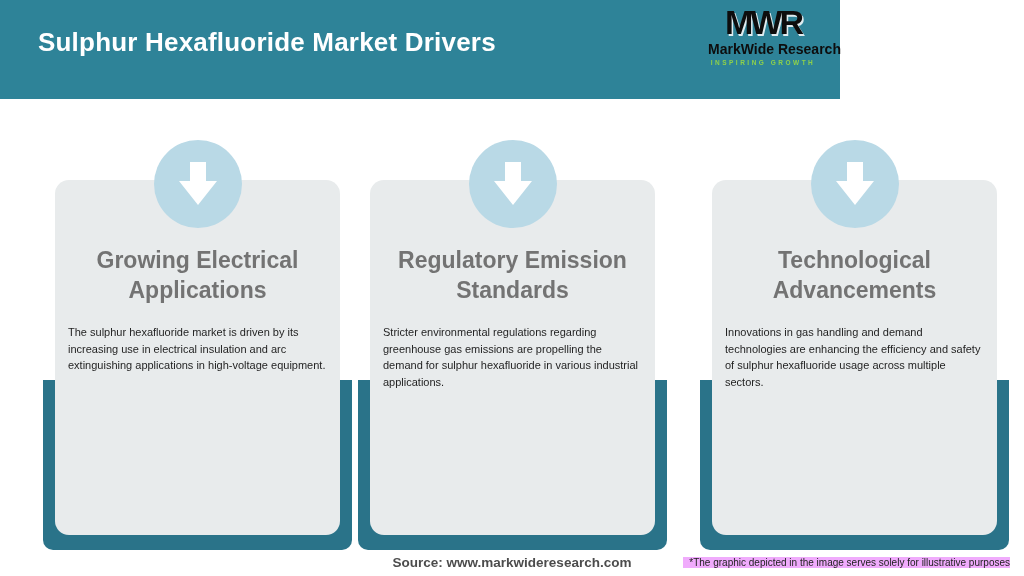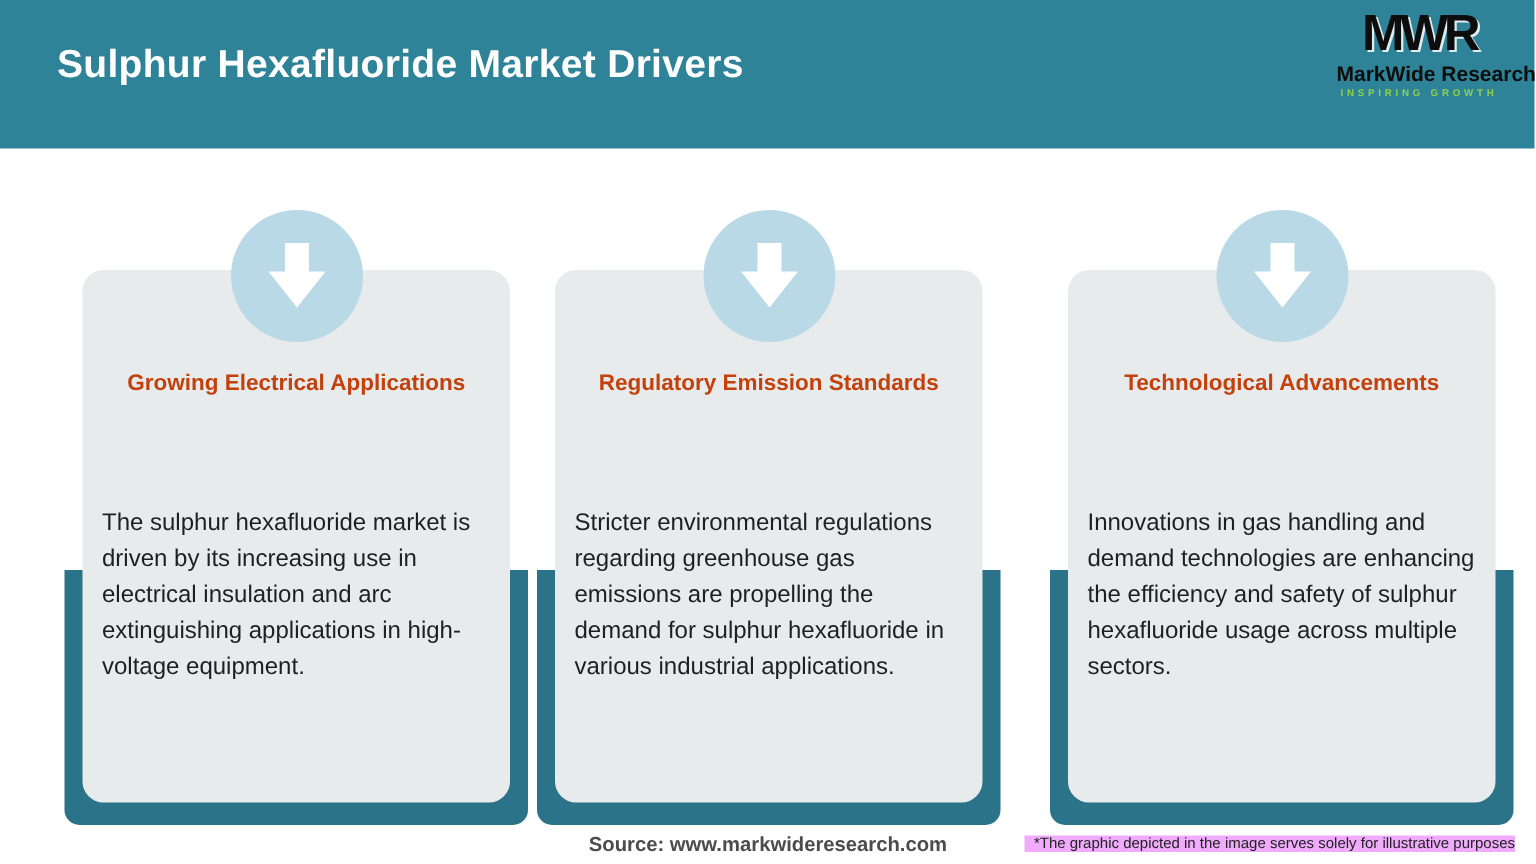--- a/index.html
+++ b/index.html
@@ -11,21 +11,21 @@
     width: 1024px;
     height: 576px;
     background: #ffffff;
     overflow: hidden;
   }
 
   
   .topbar {
     position: absolute;
     top: 0; left: 0;
-    width: 1023px;
+    width: 840px;
     height: 99px;
     background: var(--header-bg, #2e8398);
   }
   .page-title {
     position: absolute;
     left: 38px;
     top: 27px;
     color: #ffffff;
     font-size: 26px;
     font-weight: bold;
@@ -90,29 +90,29 @@
     width: 285px;
     height: 355px;
     background: var(--card-bg, #e8ebec);
     border-radius: 14px;
     z-index: 1;
     padding: 0 13px;
   }
   .card h2 {
     margin: 66px 6px 0;
     height: 58px;
-    font-size: 15px;
+    font-size: 23px;
     line-height: 1.3;
     text-align: center;
-    color: #c2410c;
+    color: #737373;
     font-weight: bold;
   }
   .card p {
-    margin-top: 33px;
-    font-size: 16px;
+    margin-top: 20px;
+    font-size: 11px;
     line-height: 1.5;
     color: #1f1f1f;
     text-align: left;
   }
 
   .badge-circle {
     position: absolute;
     top: 0;
     left: 50%;
     margin-left: -44px;

